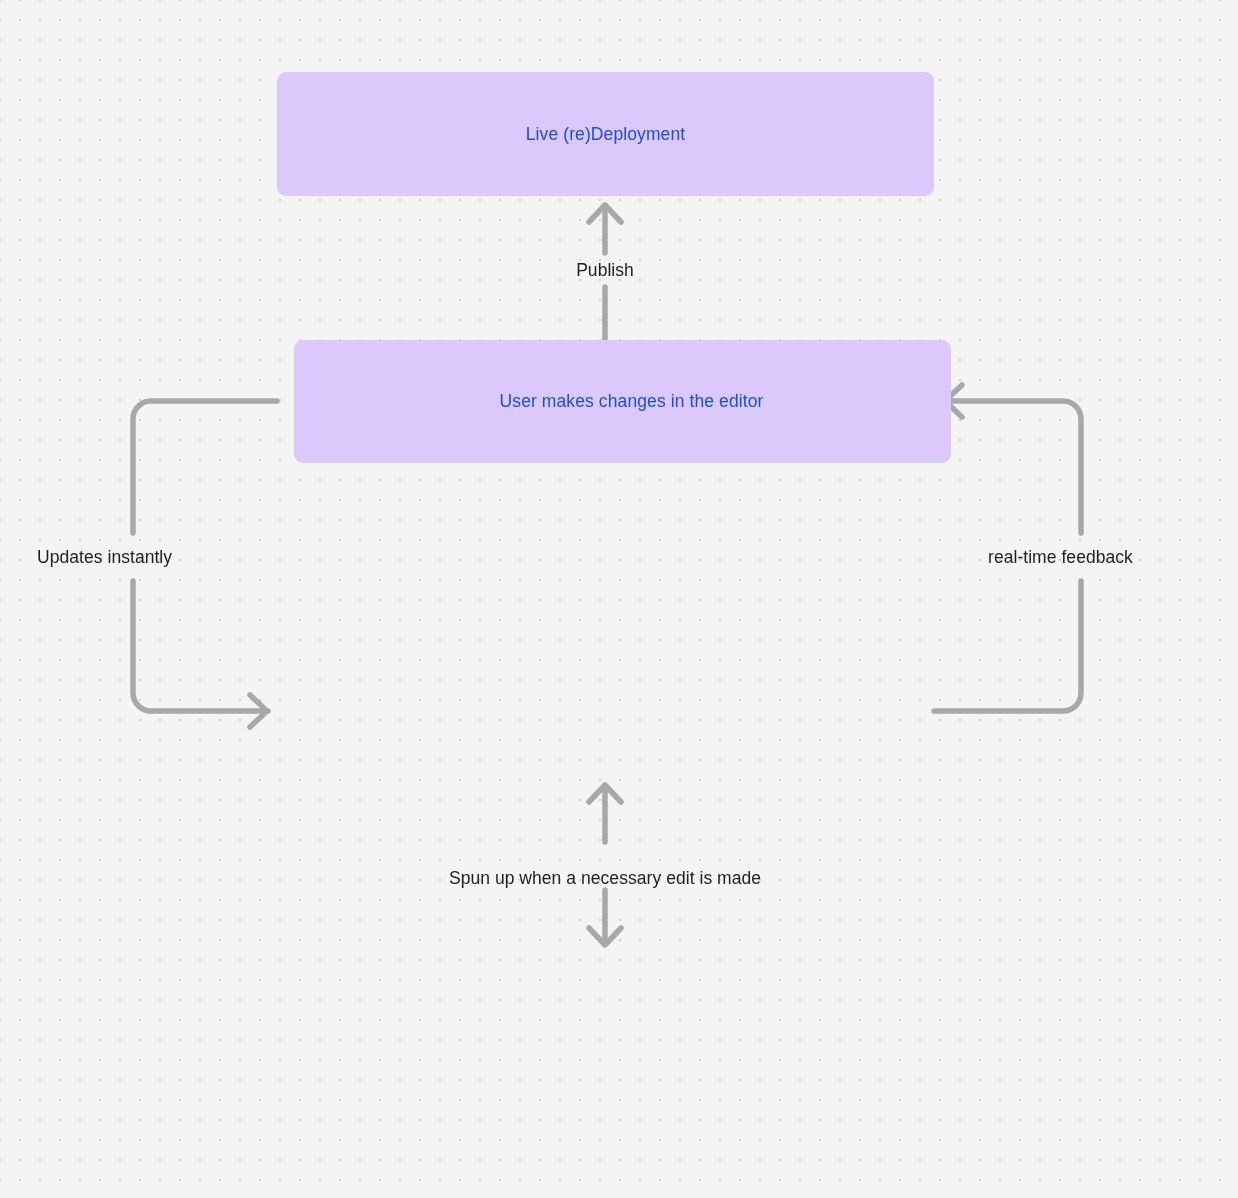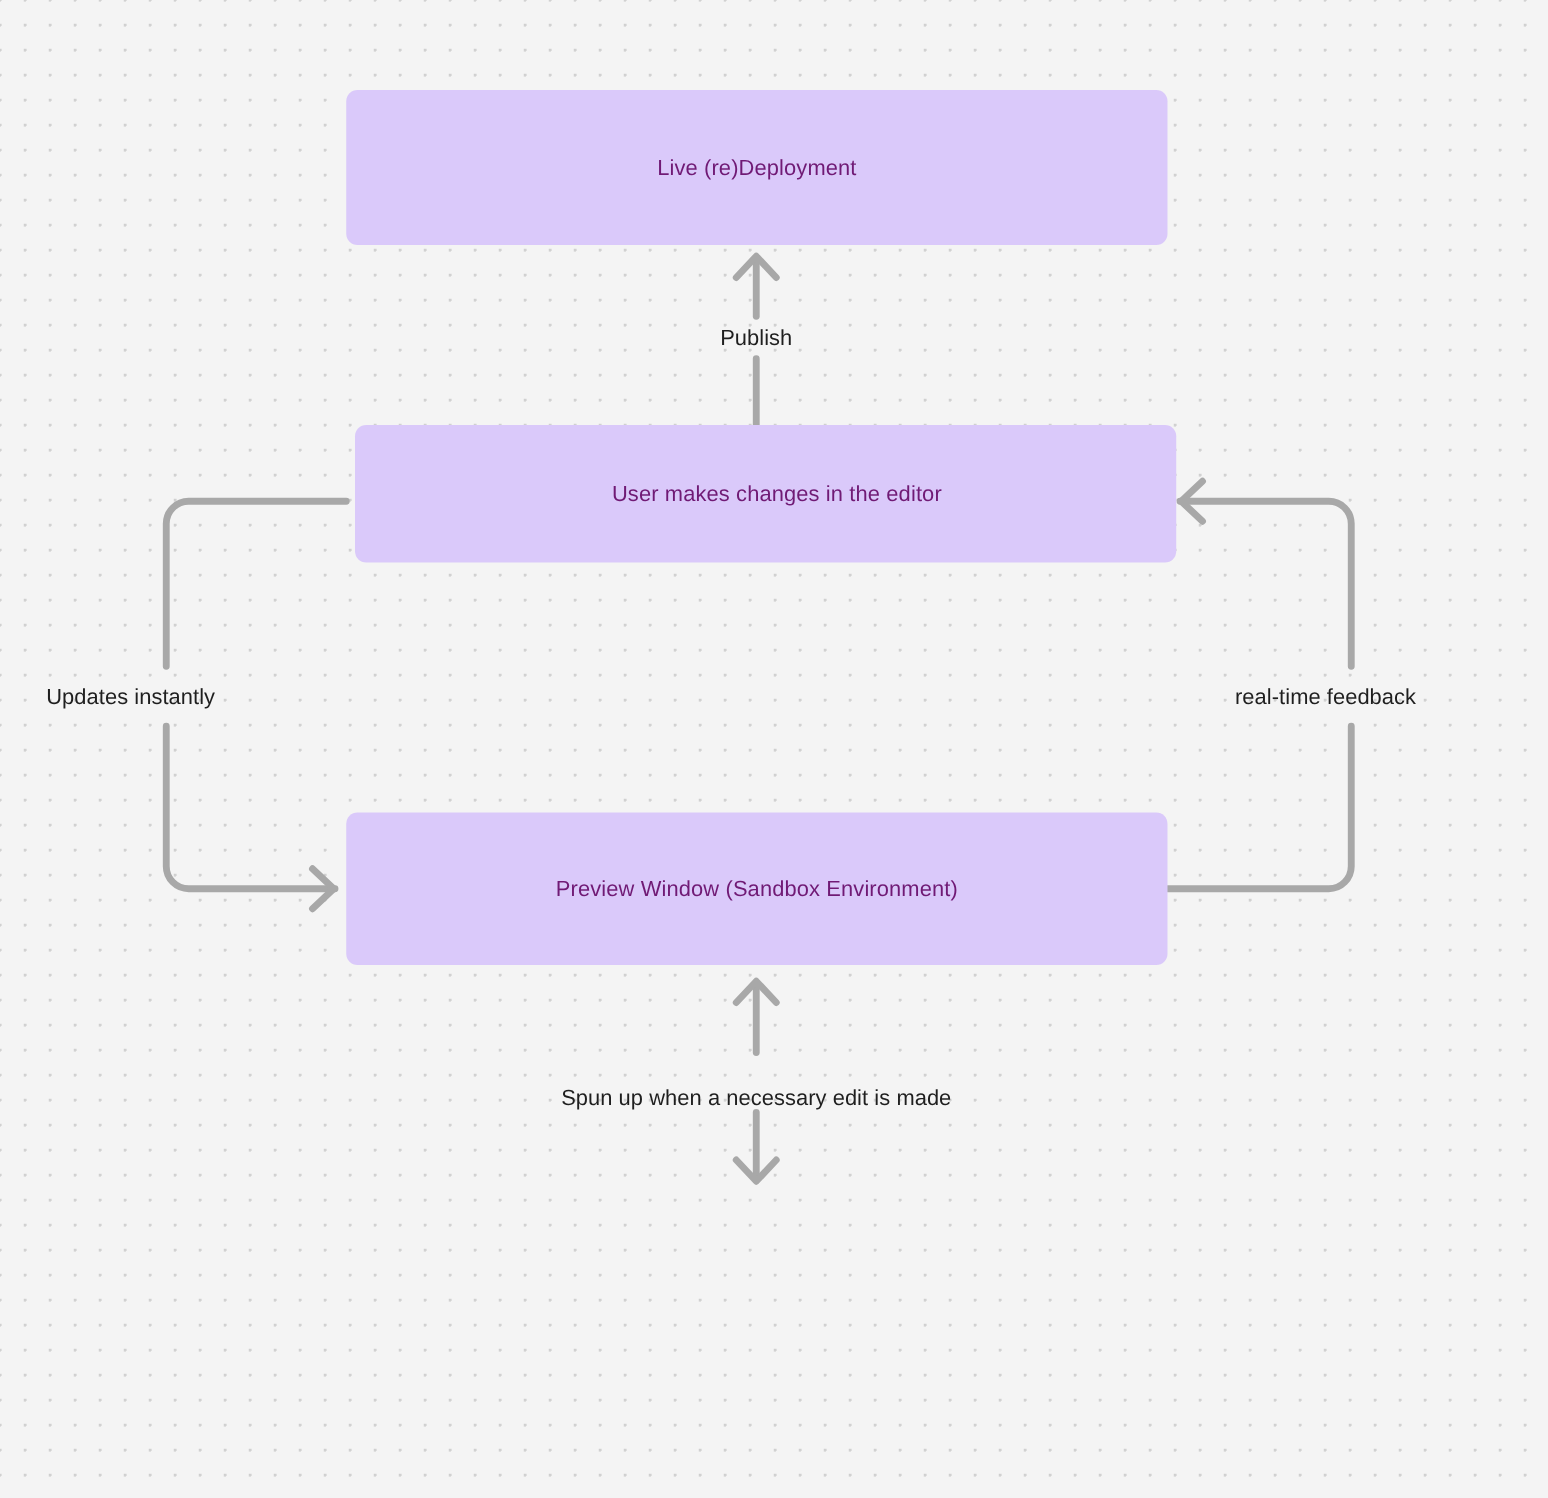--- a/index.html
+++ b/index.html
@@ -31,21 +31,21 @@
     pointer-events: none;
   }
   .node {
     position: absolute;
     background: #dac9fa;
     border-radius: 9px;
     display: flex;
     align-items: center;
     justify-content: center;
     text-align: center;
-    color: #701a75;
+    color: #1d4ed8;
     font-size: 17.5px;
     line-height: 1.3;
     letter-spacing: 0.1px;
     padding: 0 18px;
   }
   .edge-label {
     position: absolute;
     color: #1f1f1f;
     font-size: 17.5px;
     line-height: 1;
@@ -87,27 +87,24 @@
         <path d="M 589 928 L 605 945 L 621 928"></path>
       </g>
 
     </g>
   </svg>
 
   <div class="node" style="left:277px; top:72px; width:657px; height:124px;">
     <span>Live (re)Deployment</span>
   </div>
 
-  <div class="node" style="left:284px; top:340px; width:657px; height:110px;padding-left:36px;">
+  <div class="node" style="left:294px; top:340px; width:657px; height:123px;padding-left:36px;">
     <span>User makes changes in the editor</span>
   </div>
 
-  <div class="node" style="left:277px; top:650px; width:657px; height:122px;">
-    <span>Preview Window (Sandbox Environment)</span>
-  </div>
 
 
   <div class="edge-label center" style="left:605px; top:262px;">Publish</div>
 
   <div class="edge-label" style="left:37px; top:549px;">Updates instantly</div>
 
   <div class="edge-label" style="left:988px; top:549px;text-align:right;">real-time feedback</div>
 
   <div class="edge-label center" style="left:605px; top:858px;margin-top:12px;">Spun up when a necessary edit is made</div>
 

